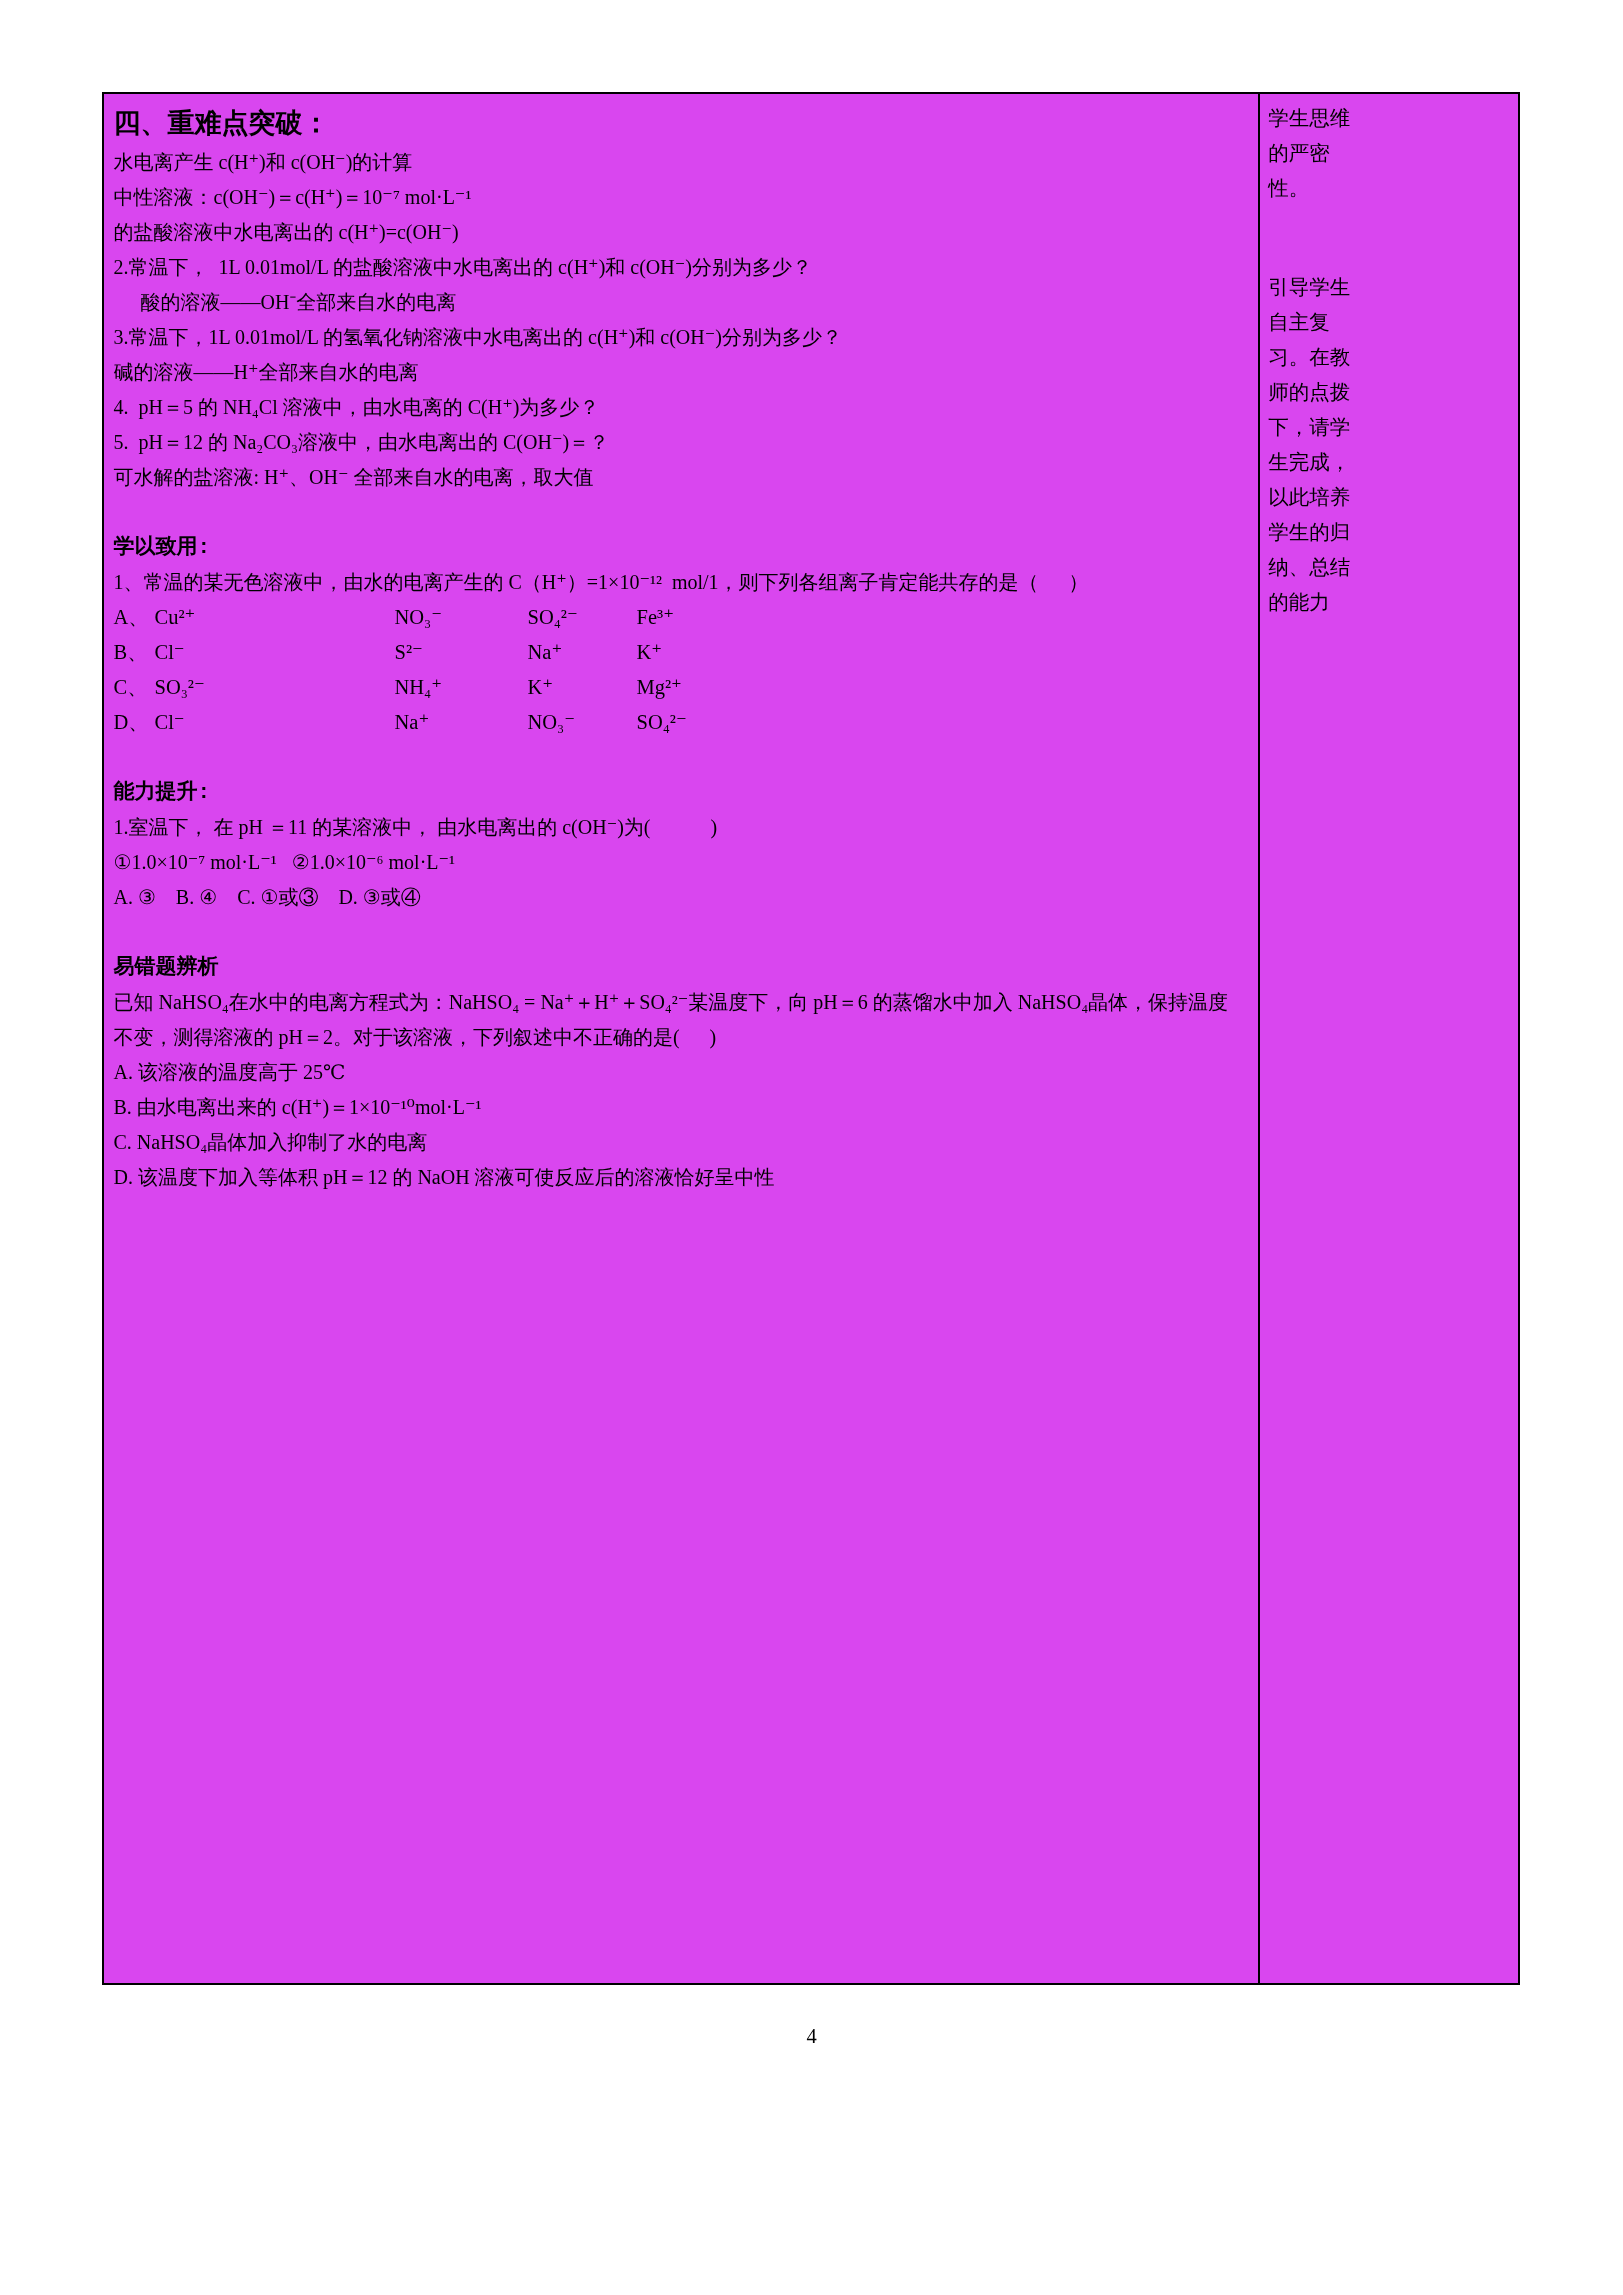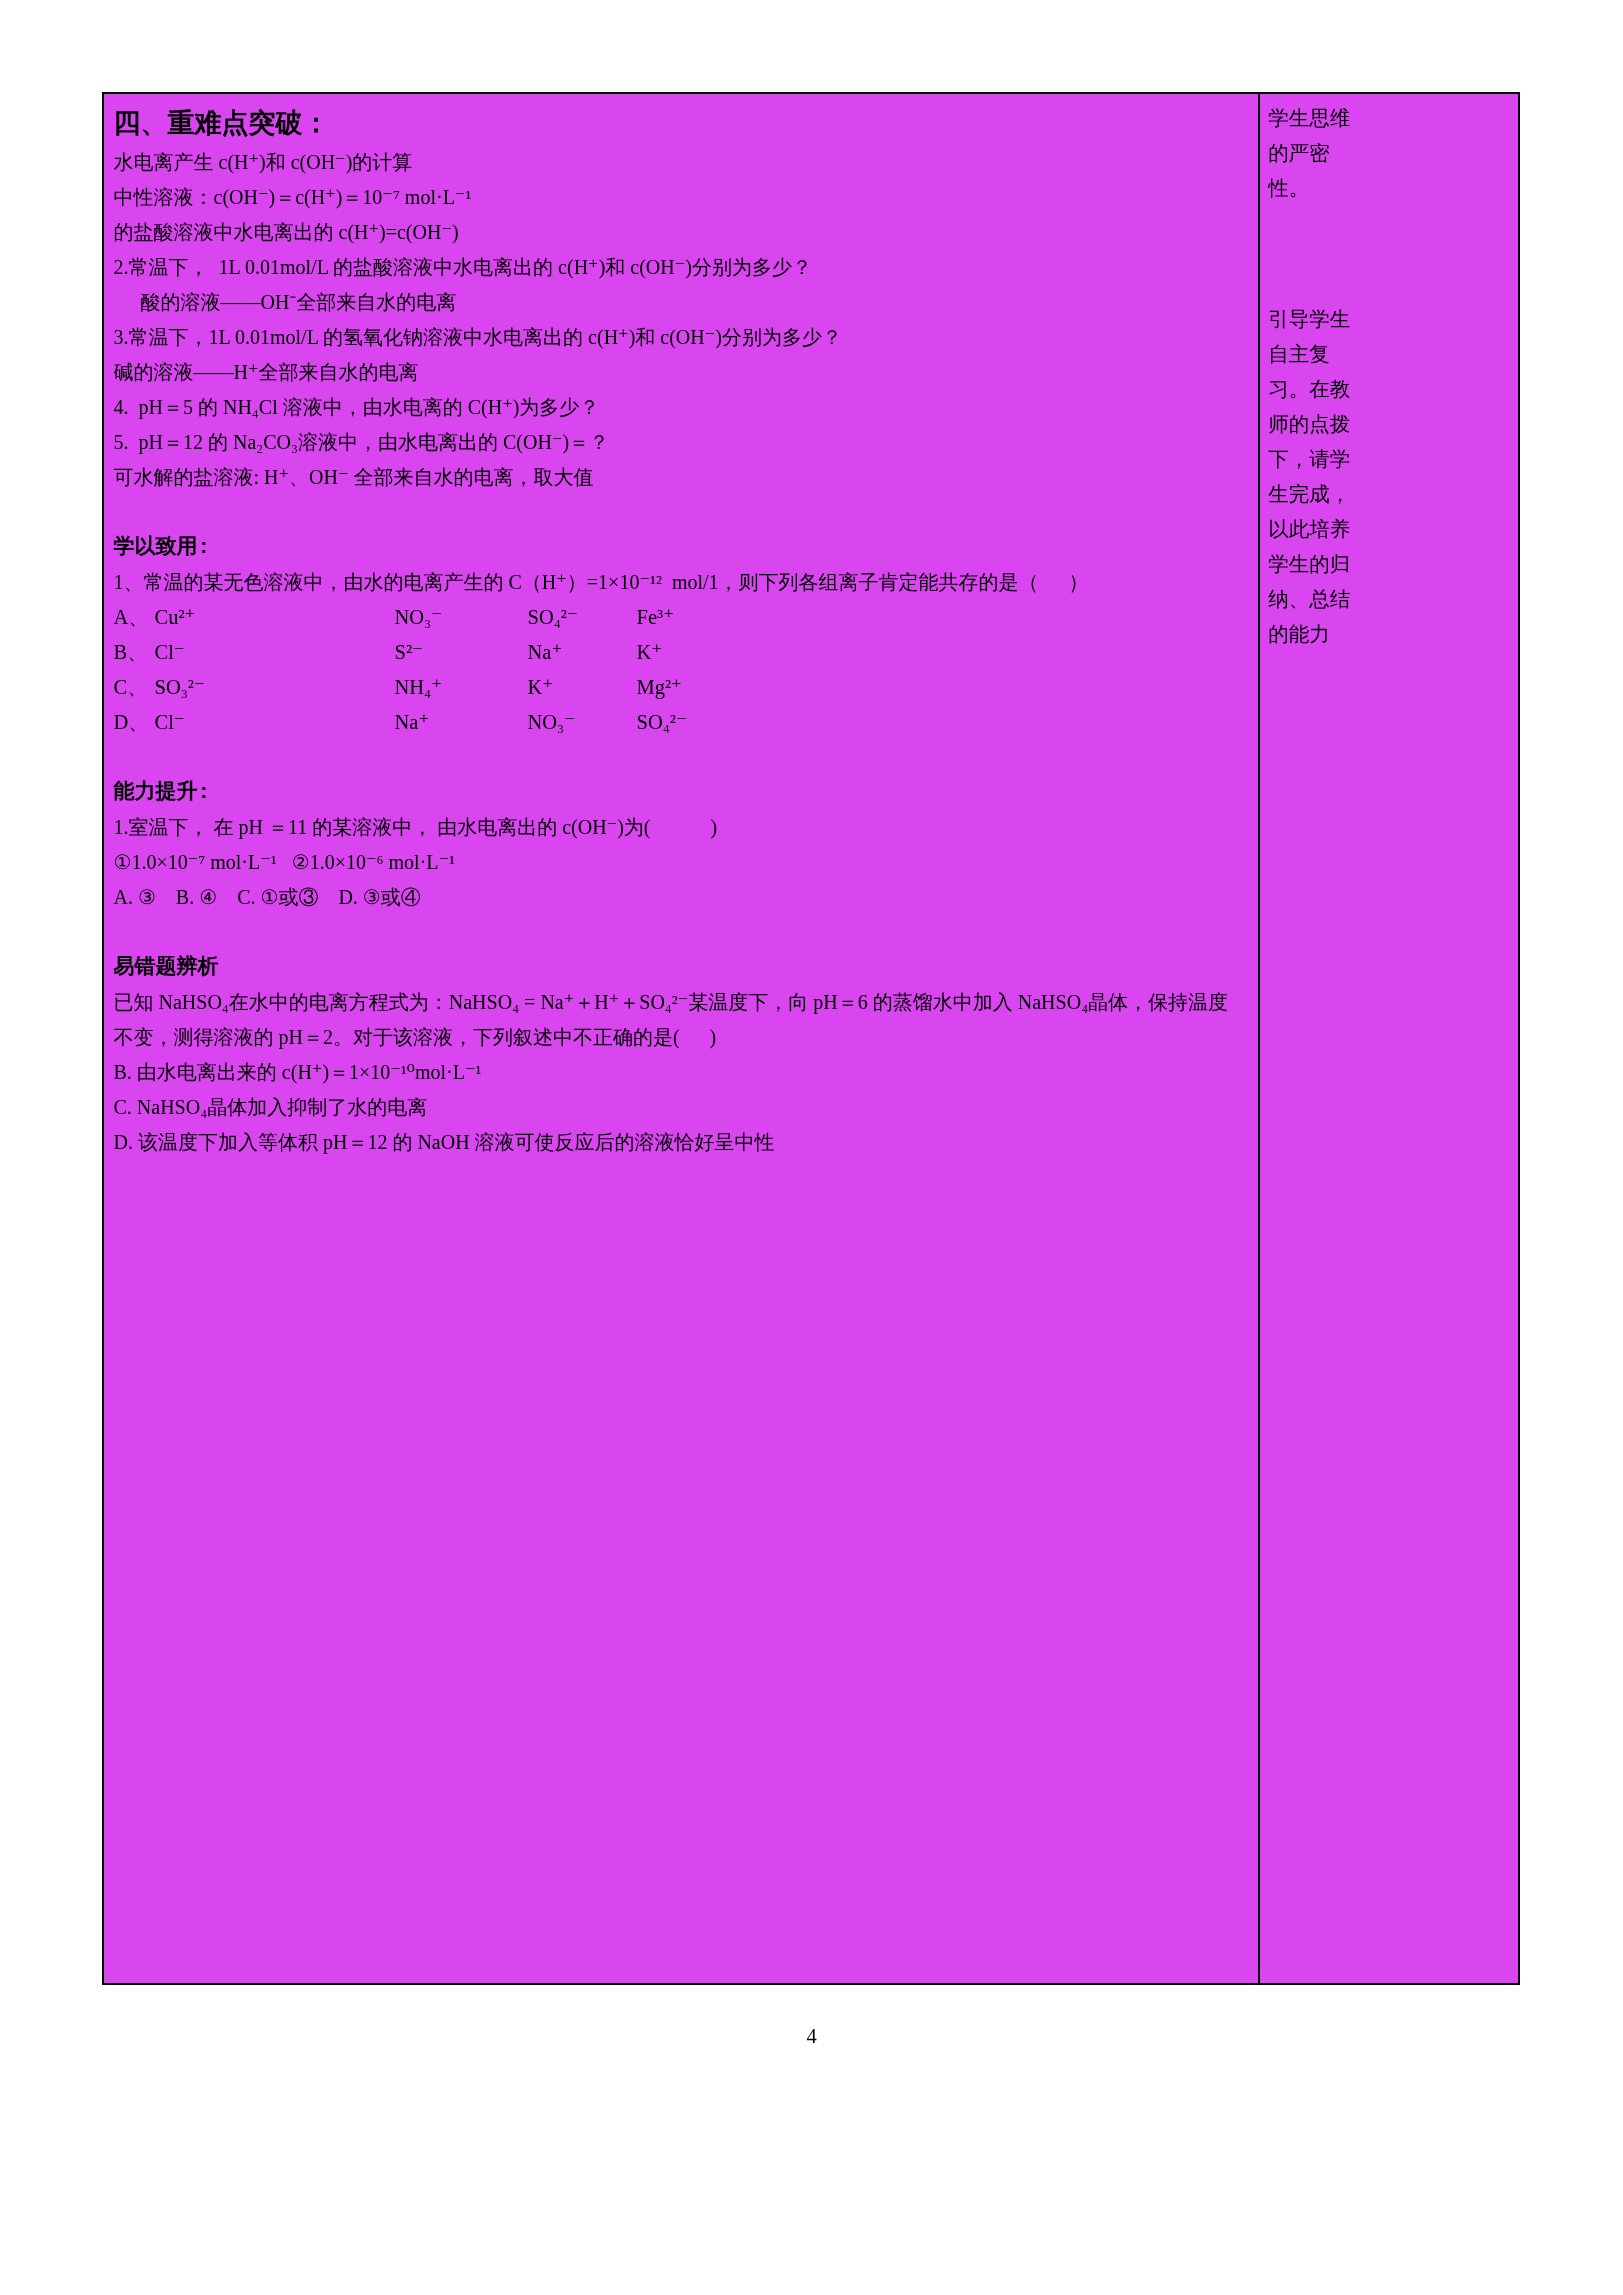--- a/index.html
+++ b/index.html
@@ -72,21 +72,21 @@
   }
   .ion-row span {
     white-space: pre;
   }
   .note-line {
     font-size: 20.5px;
     line-height: 35px;
     white-space: pre-wrap;
   }
   .note2 {
-    margin-top: 96px;
+    margin-top: 64px;
   }
   .footer {
     position: absolute;
     left: 0;
     top: 2023px;
     width: 100%;
     text-align: center;
     font-size: 20.5px;
     line-height: 27px;
   }
@@ -148,20 +148,21 @@
 
     <div class="subhead">能力提升:</div>
     <div class="line">1.室温下， 在 pH ＝11 的某溶液中， 由水电离出的 c(OH⁻)为(            )</div>
     <div class="line">①1.0×10⁻⁷ mol·L⁻¹   ②1.0×10⁻⁶ mol·L⁻¹</div>
     <div class="line">A. ③    B. ④    C. ①或③    D. ③或④</div>
 
     <div class="spacer"></div>
 
     <div class="subhead">易错题辨析</div>
     <div class="line">已知 NaHSO₄在水中的电离方程式为：NaHSO₄ = Na⁺＋H⁺＋SO₄²⁻某温度下，向 pH＝6 的蒸馏水中加入 NaHSO₄晶体，保持温度不变，测得溶液的 pH＝2。对于该溶液，下列叙述中不正确的是(      )</div>
+    <div class="line">A. 该溶液的温度高于 25℃</div>
     <div class="line">B. 由水电离出来的 c(H⁺)＝1×10⁻¹⁰mol·L⁻¹</div>
     <div class="line">C. NaHSO₄晶体加入抑制了水的电离</div>
     <div class="line">D. 该温度下加入等体积 pH＝12 的 NaOH 溶液可使反应后的溶液恰好呈中性</div>
   </div>
 
   <div class="side-cell">
     <div class="note">
         <div class="note-line">学生思维</div>
         <div class="note-line">的严密</div>
         <div class="note-line">性。</div>

